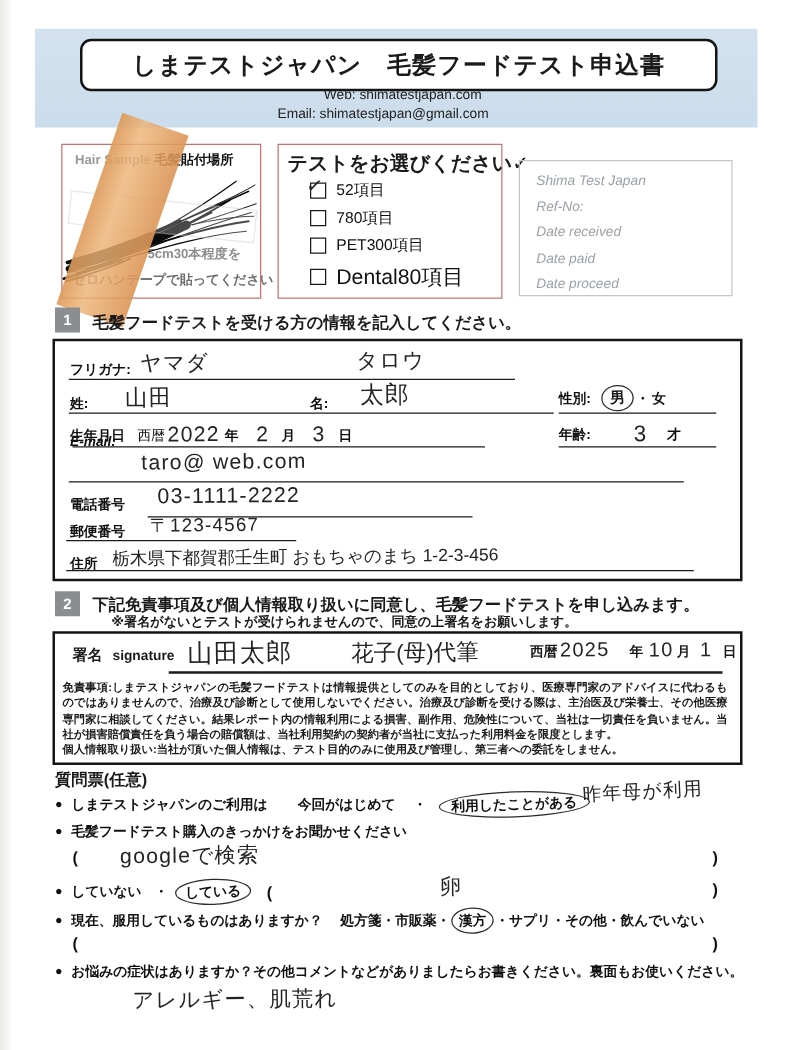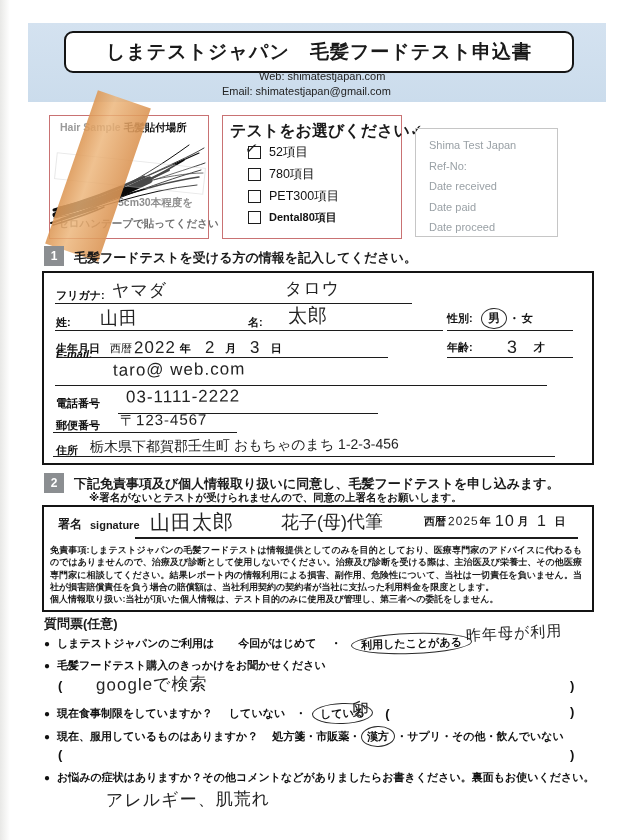--- a/index.html
+++ b/index.html
@@ -85,24 +85,24 @@
   <div class="abs qrow" style="left:248px;top:166px;">
     <span class="cb" style="margin-right:8px;"></span>
     <span style="font-size:12.5px;font-weight:normal;">780項目</span>
   </div>
   <div class="abs qrow" style="left:248px;top:188px;text-align:center;">
     <span class="cb" style="margin-right:8px;"></span>
     <span style="font-size:12.5px;font-weight:normal;">PET300項目</span>
   </div>
   <div class="abs qrow" style="left:248px;top:210px;">
     <span class="cb" style="margin-right:8px;"></span>
-    <span style="font-size:11px;font-weight:bold;">Dental80項目</span>
-  </div>
-
-  <div class="abs" style="left:415px;top:128px;width:143px;height:109px;border:1px solid #c6c6c6;padding:6px 0 0 13px;box-sizing:border-box;">
+    <span style="font-size:17px;font-weight:normal;">Dental80項目</span>
+  </div>
+
+  <div class="abs" style="left:415px;top:128px;width:171px;height:109px;border:1px solid #c6c6c6;padding:6px 0 0 13px;box-sizing:border-box;font-style:italic;">
     <div class="grayline">Shima Test Japan</div>
     <div class="grayline">Ref-No:</div>
     <div class="grayline">Date received</div>
     <div class="grayline">Date paid</div>
     <div class="grayline">Date proceed</div>
   </div>
 
   <div class="abs marker" style="left:44px;top:246px;">
     <span>1</span>
   </div>
@@ -173,21 +173,21 @@
   <div class="abs bbox" style="left:42px;top:505px;width:548px;height:103px;"></div>
 
   <div class="abs flexrow" style="left:58px;top:516px;">
     <span style="font-size:12px;font-weight:bold;margin-right:8px;">署名</span>
     <span style="font-size:11px;font-weight:bold;">signature</span>
   </div>
   <span class="abs hand" style="left:150px;top:509px;font-size:20px;">山田太郎</span>
   <span class="abs hand" style="left:281px;top:510px;font-size:18px;letter-spacing:0;">花子(母)代筆</span>
   <div class="abs flexrow" style="left:424px;top:512px;">
     <span style="font-size:11px;font-weight:bold;margin-right:2px;">西暦</span>
-    <span class="hand" style="font-size:12px;margin-right:1px;">2025</span>
+    <span class="hand" style="font-size:16px;margin-right:16px;">2025</span>
     <span style="font-size:11px;font-weight:bold;margin-right:4px;">年</span>
     <span class="hand" style="font-size:16px;margin-right:3px;">10</span>
     <span style="font-size:11px;font-weight:bold;margin-right:8px;">月</span>
     <span class="hand" style="font-size:16px;margin-right:8px;">1</span>
     <span style="font-size:11px;font-weight:bold;">日</span>
   </div>
   <div class="uline" style="left:135px;top:537px;width:443px;border-bottom-width:2px;"></div>
 
   <div class="abs fine" style="left:50px;top:544px;width:532px;">免責事項:しまテストジャパンの毛髪フードテストは情報提供としてのみを目的としており、医療専門家のアドバイスに代わるものではありませんので、治療及び診断として使用しないでください。治療及び診断を受ける際は、主治医及び栄養士、その他医療専門家に相談してください。結果レポート内の情報利用による損害、副作用、危険性について、当社は一切責任を負いません。当社が損害賠償責任を負う場合の賠償額は、当社利用契約の契約者が当社に支払った利用料金を限度とします。</div>
   <div class="abs fine" style="left:50px;top:593px;width:532px;">個人情報取り扱い:当社が頂いた個人情報は、テスト目的のみに使用及び管理し、第三者への委託をしません。</div>
@@ -206,21 +206,20 @@
   <div class="abs qrow" style="left:44px;top:658px;">
     <span class="bullet">●</span>
     <span>毛髪フードテスト購入のきっかけをお聞かせください</span>
   </div>
   <span class="abs paren" style="left:58px;top:678px;">(</span>
   <span class="abs hand" style="left:96px;top:673px;font-size:17px;">googleで検索</span>
   <span class="abs paren" style="left:570px;top:678px;">)</span>
 
   <div class="abs qrow" style="left:44px;top:703px;">
     <span class="bullet">●</span>
-    <span style="margin-right:16px;">現在食事制限をしていますか？</span>
     <span style="margin-right:10px;">していない</span>
     <span style="margin-right:6px;">・</span>
     <span class="circle" style="padding:2px 7px;margin-right:12px;">している</span>
     <span class="paren">(</span>
   </div>
   <span class="abs hand" style="left:352px;top:698px;font-size:17px;">卵</span>
   <span class="abs paren" style="left:570px;top:704px;">)</span>
 
   <div class="abs qrow" style="left:44px;top:726px;">
     <span class="bullet">●</span>

